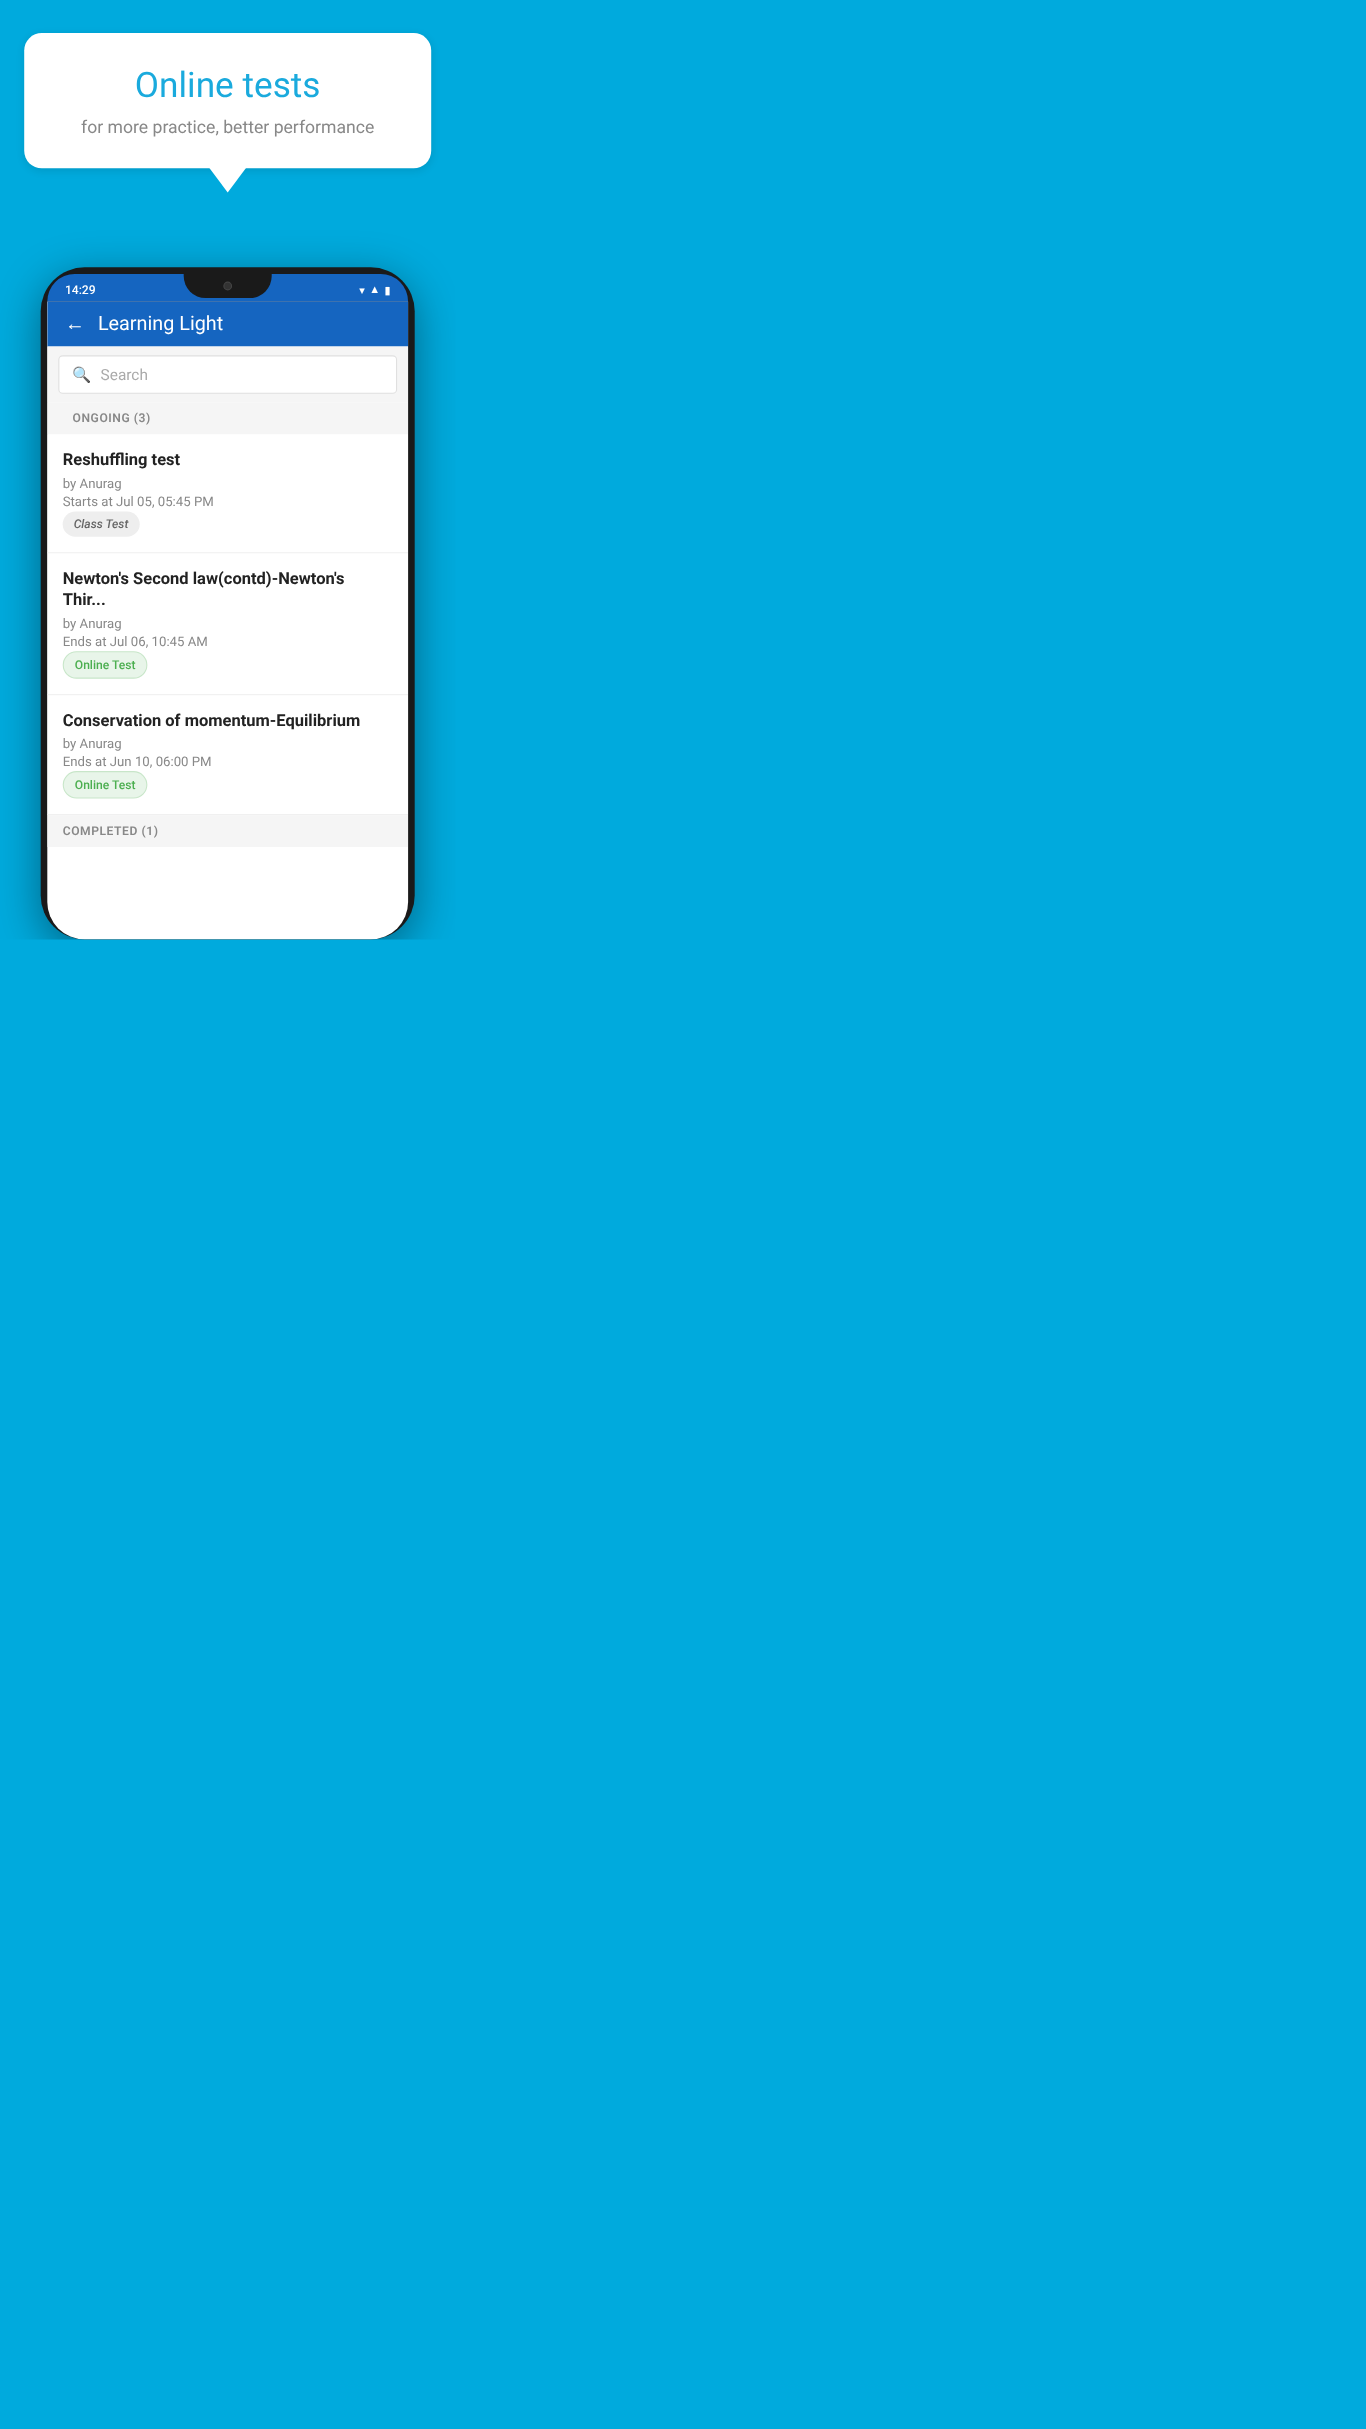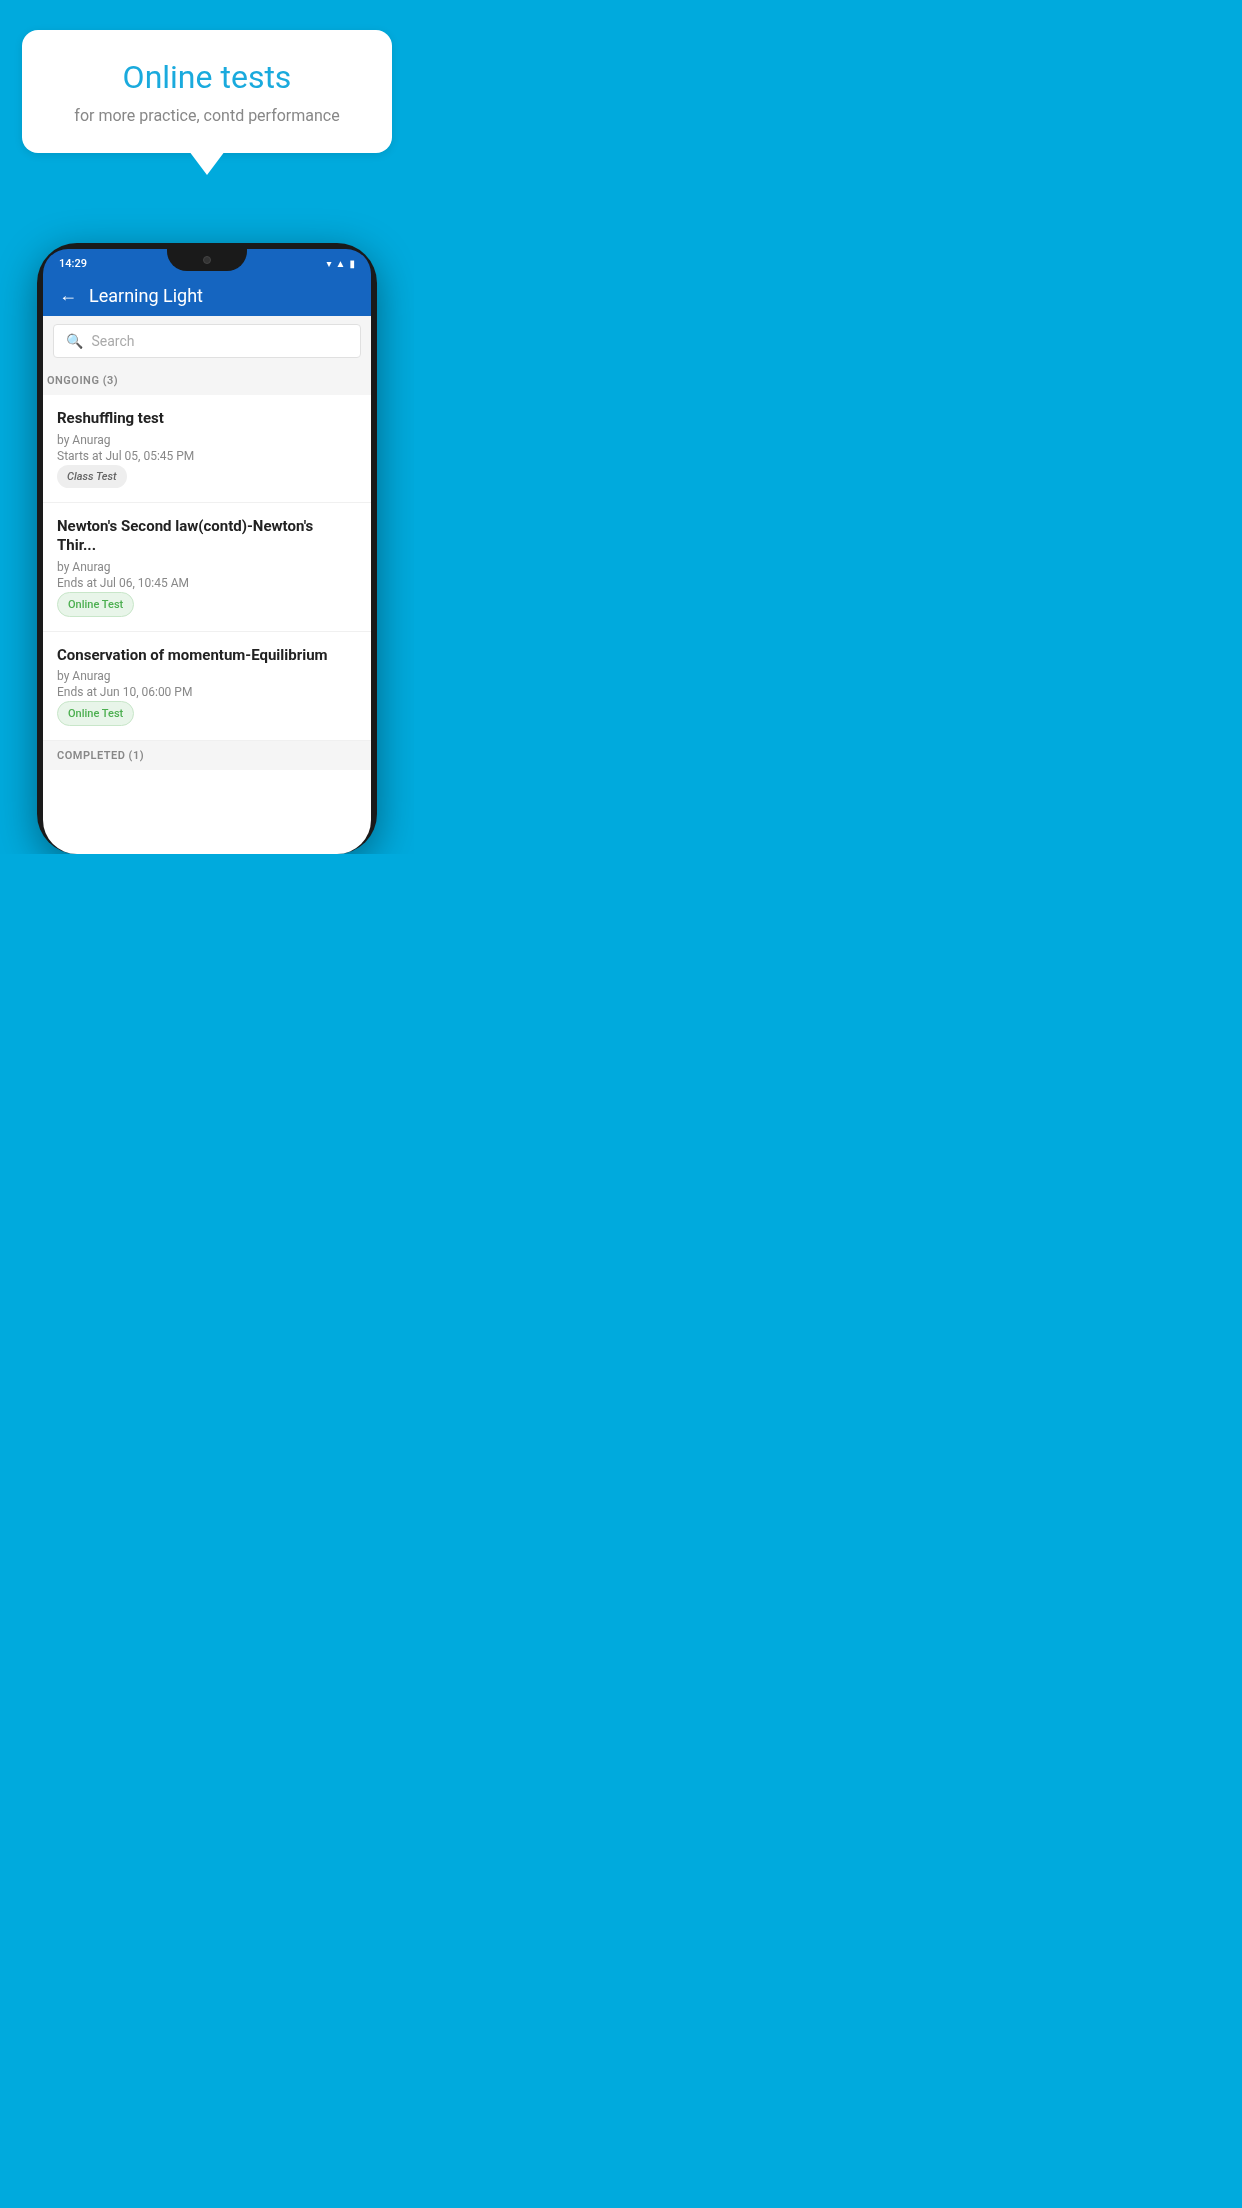--- a/index.html
+++ b/index.html
@@ -216,21 +216,21 @@
     }
 
     .search-placeholder {
       font-size: 14px;
       color: #aaa;
     }
 
     
     .section-label {
       background: #f5f5f5;
-      padding: 8px 4px;
+      padding: 8px 23px;
       font-size: 11px;
       font-weight: 600;
       color: #888;
       letter-spacing: 0.5px;
     }
 
     
     .test-list {
       background: white;
     }
@@ -300,21 +300,21 @@
       color: #888;
       letter-spacing: 0.5px;
     }
   </style>
 </head>
 <body>
 
 <div class="hero-area">
   <div class="speech-bubble">
     <div class="bubble-title">Online tests</div>
-    <div class="bubble-subtitle">for more practice, contd performance</div>
+    <div class="bubble-subtitle">for more practice, better performance</div>
   </div>
 </div>
 
 <div class="phone-wrapper">
   <div class="phone-frame">
 
     <div class="phone-status-bar">
       <span class="status-time">14:29</span>
       <div class="phone-notch">
         <div class="phone-camera"></div>

